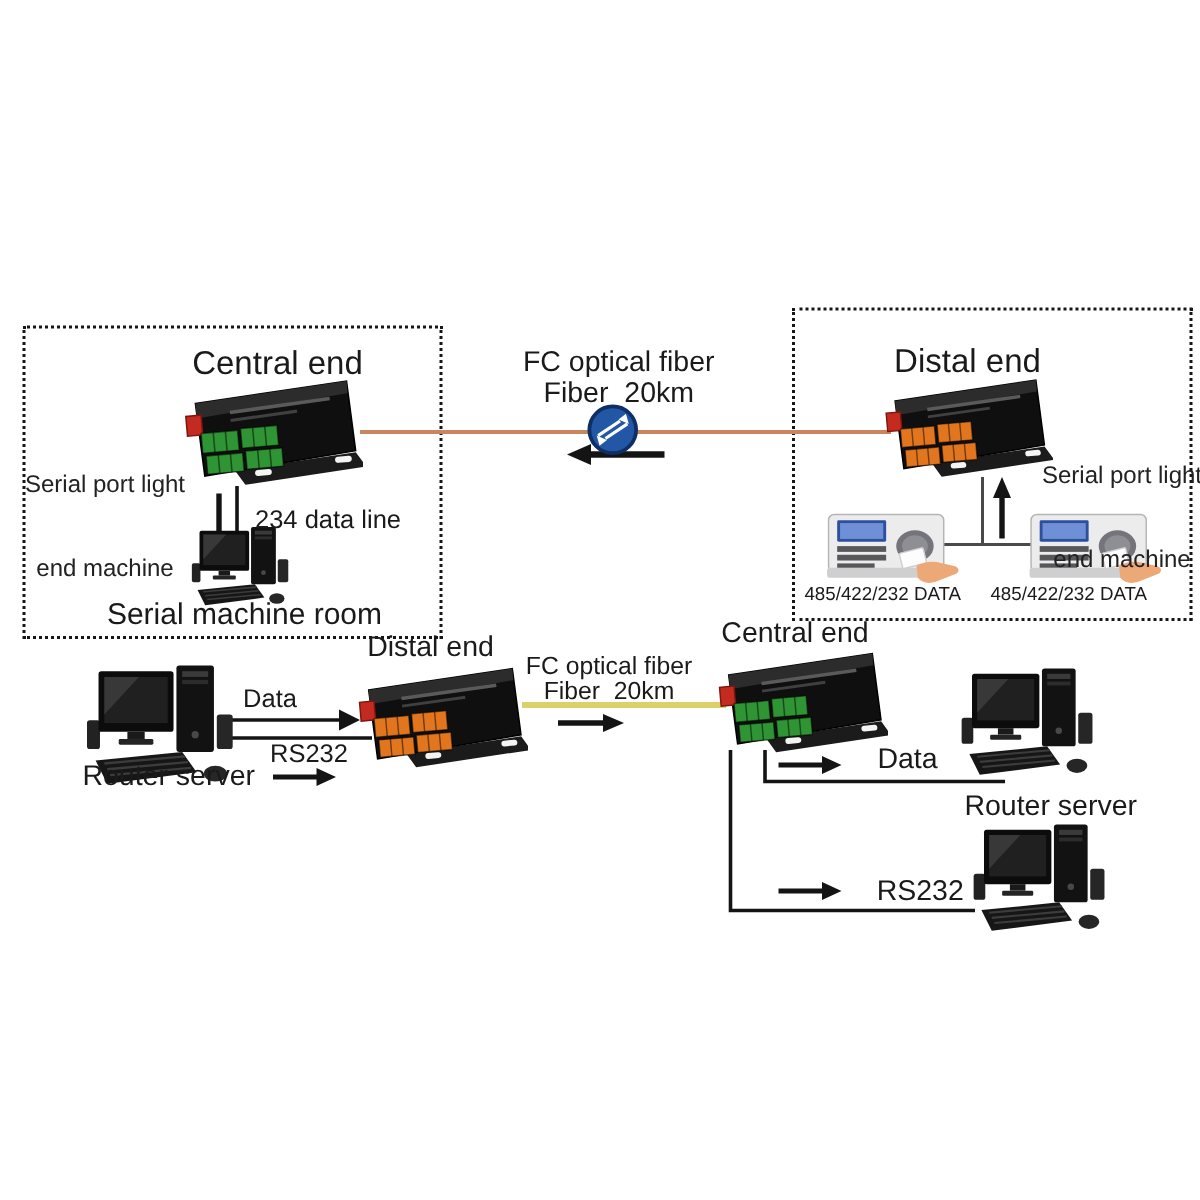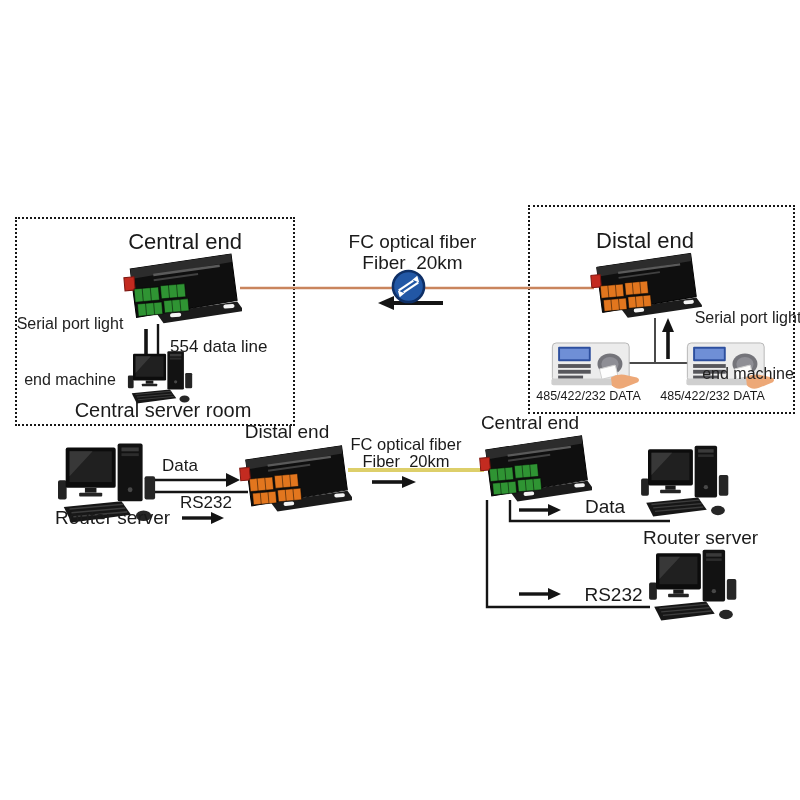--- a/index.html
+++ b/index.html
@@ -191,22 +191,22 @@
 
   <svg class="icon" style="left:390px;top:268px" width="37" height="37">
       <use href="#sym-transfer"></use>
     </svg>
 
   <div class="lbl center" style="left:100px;top:229px;width:170px;font-size:22px;">Central end</div>
   <div class="lbl center note" style="left:16px;top:277px;width:108px;">
     <span style="display:block">Serial port light</span>
     <span style="display:block">end machine</span>
   </div>
-  <div class="lbl" style="left:170px;top:337px;font-size:17px;">554 data line</div>
-  <div class="lbl center" style="left:58px;top:399px;width:210px;font-size:20px;">Central server room</div>
+  <div class="lbl" style="left:170px;top:337px;font-size:17px;">234 data line</div>
+  <div class="lbl center" style="left:58px;top:399px;width:210px;font-size:20px;">Serial machine room</div>
 
   <div class="lbl center" style="left:330px;top:231px;width:165px;font-size:19px;">FC optical fiber</div>
   <div class="lbl center" style="left:330px;top:252px;width:165px;font-size:19px;">Fiber  20km</div>
 
   <div class="lbl center" style="left:560px;top:228px;width:170px;font-size:22px;">Distal end</div>
   <div class="lbl center note" style="left:694px;top:271px;width:108px;">
     <span style="display:block">Serial port light</span>
     <span style="display:block">end machine</span>
   </div>
   <div class="lbl center" style="left:526px;top:389px;width:125px;font-size:12.5px;">485/422/232 DATA</div>

